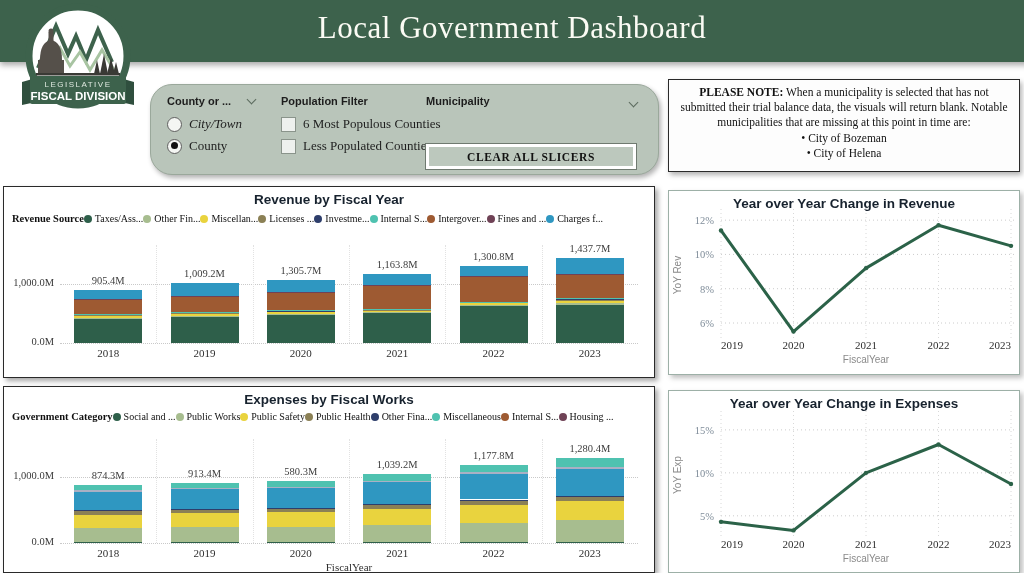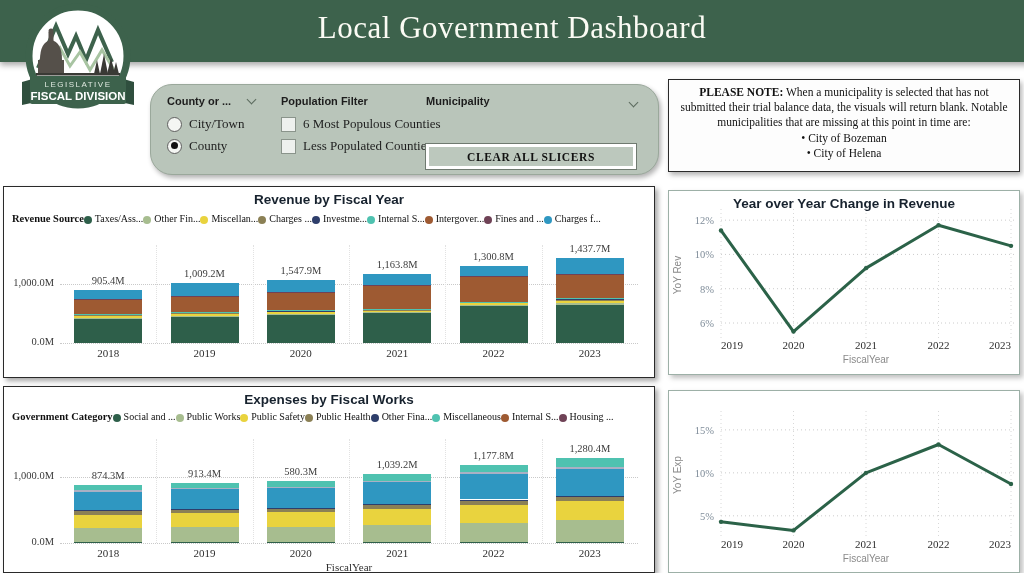--- a/index.html
+++ b/index.html
@@ -44,21 +44,21 @@
         box-shadow:3px 3px 5px rgba(0,0,0,.35);}
   #yoy-revenue-card{left:668px;top:190px;width:352px;height:185px;border:1px solid #9db0a7;
         box-shadow:3px 3px 5px rgba(0,0,0,.25);}
   #yoy-expenses-card{left:668px;top:390px;width:352px;height:183px;border:1px solid #9db0a7;
         box-shadow:3px 3px 5px rgba(0,0,0,.25);}
   .chart-title{position:absolute;left:0;top:5px;width:100%;text-align:center;font-size:13.5px;
         font-weight:bold;color:#17222e;}
   .legend-row{position:absolute;left:8px;right:4px;display:flex;align-items:center;
         font-family:"Liberation Serif",serif;font-size:10px;color:#111;white-space:nowrap;overflow:hidden;}
   .legend-title{font-weight:bold;font-size:10.5px;flex:0 0 auto;}
-  .legend-item{display:flex;align-items:flex-end;gap:3px;flex:0 0 auto;}
+  .legend-item{display:flex;align-items:center;gap:3px;flex:0 0 auto;}
   .legend-dot{width:8px;height:8px;border-radius:50%;flex:0 0 auto;}
   .plot{position:absolute;left:0;top:0;width:100%;height:100%;}
   .gridline{position:absolute;border-top:1px dotted #c9c9c9;}
   .vgridline{position:absolute;border-left:1px dotted #e2e2e2;}
   .ytick-label{position:absolute;text-align:right;font-family:"Liberation Serif",serif;
         font-size:10.5px;color:#3a3a3a;}
   .bar-seg{position:absolute;}
   .bar-total{position:absolute;text-align:center;font-family:"Liberation Serif",serif;
         font-size:10.5px;color:#3d3d3d;}
   .xtick-label{position:absolute;text-align:center;font-family:"Liberation Serif",serif;
@@ -101,21 +101,21 @@
         <text x="64" y="98" text-anchor="middle" fill="#ffffff" font-family="Liberation Sans, sans-serif" font-size="11.5" font-weight="bold" id="logo-line2">FISCAL DIVISION</text>
       </g>
     </svg>
   </div>
 
   <div id="slicer-panel">
     <div class="slicer-header" style="left:16px;">
       <span>County or ...</span>
       <span class="chev" style="margin-left:14px;"></span>
     </div>
-    <div class="opt-row" style="left:16px;top:31px;">
+    <div class="opt-row" style="left:16px;top:31px;font-style:italic;">
       <span class="radio" id="radio-0"></span>
       <span>City/Town</span>
     </div>
     <div class="opt-row" style="left:16px;top:53px;">
       <span class="radio checked" id="radio-1"></span>
       <span>County</span>
     </div>
 
     <div class="slicer-header" style="left:130px;">
       <span>Population Filter</span>
@@ -155,21 +155,21 @@
         <span class="legend-item">
           <span class="legend-dot" style="background-color: rgb(167, 189, 143);"></span>
           <span>Other Fin...</span>
         </span>
         <span class="legend-item">
           <span class="legend-dot" style="background-color: rgb(233, 211, 62);"></span>
           <span>Miscellan...</span>
         </span>
         <span class="legend-item">
           <span class="legend-dot" style="background-color: rgb(139, 128, 85);"></span>
-          <span>Charges ...</span>
+          <span>Licenses ...</span>
         </span>
         <span class="legend-item">
           <span class="legend-dot" style="background-color: rgb(46, 62, 107);"></span>
           <span>Investme...</span>
         </span>
         <span class="legend-item">
           <span class="legend-dot" style="background-color: rgb(79, 194, 176);"></span>
           <span>Internal S...</span>
         </span>
         <span class="legend-item">
@@ -219,21 +219,21 @@
         <div class="xtick-label" style="left: 160.5px; width: 80px; top: 160px;">2019</div>
         <div class="bar-seg" style="left: 262.833px; width: 68px; top: 127.385px; height: 28.615px; background: rgb(46, 95, 74);"></div>
         <div class="bar-seg" style="left: 262.833px; width: 68px; top: 126.913px; height: 0.472px; background: rgb(167, 189, 143);"></div>
         <div class="bar-seg" style="left: 262.833px; width: 68px; top: 124.671px; height: 2.242px; background: rgb(233, 211, 62);"></div>
         <div class="bar-seg" style="left: 262.833px; width: 68px; top: 124.258px; height: 0.413px; background: rgb(139, 128, 85);"></div>
         <div class="bar-seg" style="left: 262.833px; width: 68px; top: 123.609px; height: 0.649px; background: rgb(46, 62, 107);"></div>
         <div class="bar-seg" style="left: 262.833px; width: 68px; top: 123.432px; height: 0.177px; background: rgb(79, 194, 176);"></div>
         <div class="bar-seg" style="left: 262.833px; width: 68px; top: 105.732px; height: 17.7px; background: rgb(158, 90, 50);"></div>
         <div class="bar-seg" style="left: 262.833px; width: 68px; top: 105.437px; height: 0.295px; background: rgb(111, 66, 86);"></div>
         <div class="bar-seg" style="left: 262.833px; width: 68px; top: 93.0706px; height: 12.3664px; background: rgb(47, 151, 193);"></div>
-        <div class="bar-total" style="left: 251.833px; width: 90px; top: 78.0706px;">1,547.9M</div>
+        <div class="bar-total" style="left: 251.833px; width: 90px; top: 78.0706px;">1,305.7M</div>
         <div class="xtick-label" style="left: 256.833px; width: 80px; top: 160px;">2020</div>
         <div class="bar-seg" style="left: 359.167px; width: 68px; top: 125.615px; height: 30.385px; background: rgb(46, 95, 74);"></div>
         <div class="bar-seg" style="left: 359.167px; width: 68px; top: 125.143px; height: 0.472px; background: rgb(167, 189, 143);"></div>
         <div class="bar-seg" style="left: 359.167px; width: 68px; top: 123.137px; height: 2.006px; background: rgb(233, 211, 62);"></div>
         <div class="bar-seg" style="left: 359.167px; width: 68px; top: 122.724px; height: 0.413px; background: rgb(139, 128, 85);"></div>
         <div class="bar-seg" style="left: 359.167px; width: 68px; top: 122.193px; height: 0.531px; background: rgb(46, 62, 107);"></div>
         <div class="bar-seg" style="left: 359.167px; width: 68px; top: 122.016px; height: 0.177px; background: rgb(79, 194, 176);"></div>
         <div class="bar-seg" style="left: 359.167px; width: 68px; top: 98.534px; height: 23.482px; background: rgb(158, 90, 50);"></div>
         <div class="bar-seg" style="left: 359.167px; width: 68px; top: 98.239px; height: 0.295px; background: rgb(111, 66, 86);"></div>
         <div class="bar-seg" style="left: 359.167px; width: 68px; top: 87.3358px; height: 10.9032px; background: rgb(47, 151, 193);"></div>
@@ -401,20 +401,21 @@
         <div class="bar-seg" style="left: 551.833px; width: 68px; top: 82.014px; height: 26.532px; background: rgb(47, 151, 193);"></div>
         <div class="bar-seg" style="left: 551.833px; width: 68px; top: 79.77px; height: 2.244px; background: rgb(169, 176, 196);"></div>
         <div class="bar-seg" style="left: 551.833px; width: 68px; top: 71.4936px; height: 8.2764px; background: rgb(79, 194, 176);"></div>
         <div class="bar-total" style="left: 540.833px; width: 90px; top: 56.4936px;">1,280.4M</div>
         <div class="xtick-label" style="left: 545.833px; width: 80px; top: 160px;">2023</div>
         <div class="axis-title-serif" style="left: 56px; width: 578px; top: 174px;">FiscalYear</div>
       </div>
   </div>
 
   <div id="yoy-expenses-card" class="chart-card">
+    <div class="chart-title">Year over Year Change in Expenses</div>
     <div class="plot" id="plot-yoy-expenses"><svg width="350" height="181">
           <line x1="52" y1="124.81481481481481" x2="346" y2="124.81481481481481" stroke="#cccccc" stroke-width="1" stroke-dasharray="1,3"></line>
           <text x="45" y="128.8148148148148" text-anchor="end" fill="#7f8c99" font-size="10.5" font-family="Liberation Serif, serif">5%</text>
           <line x1="52" y1="81.85185185185185" x2="346" y2="81.85185185185185" stroke="#cccccc" stroke-width="1" stroke-dasharray="1,3"></line>
           <text x="45" y="85.85185185185185" text-anchor="end" fill="#7f8c99" font-size="10.5" font-family="Liberation Serif, serif">10%</text>
           <line x1="52" y1="38.888888888888886" x2="346" y2="38.888888888888886" stroke="#cccccc" stroke-width="1" stroke-dasharray="1,3"></line>
           <text x="45" y="42.888888888888886" text-anchor="end" fill="#7f8c99" font-size="10.5" font-family="Liberation Serif, serif">15%</text>
           <line x1="52" y1="20" x2="52" y2="146" stroke="#d8d8d8" stroke-width="1" stroke-dasharray="1,3"></line>
           <text x="52" y="157" text-anchor="start" fill="#2f2f2f" font-size="11" font-family="Liberation Serif, serif">2019</text>
           <line x1="124.5" y1="20" x2="124.5" y2="146" stroke="#d8d8d8" stroke-width="1" stroke-dasharray="1,3"></line>

